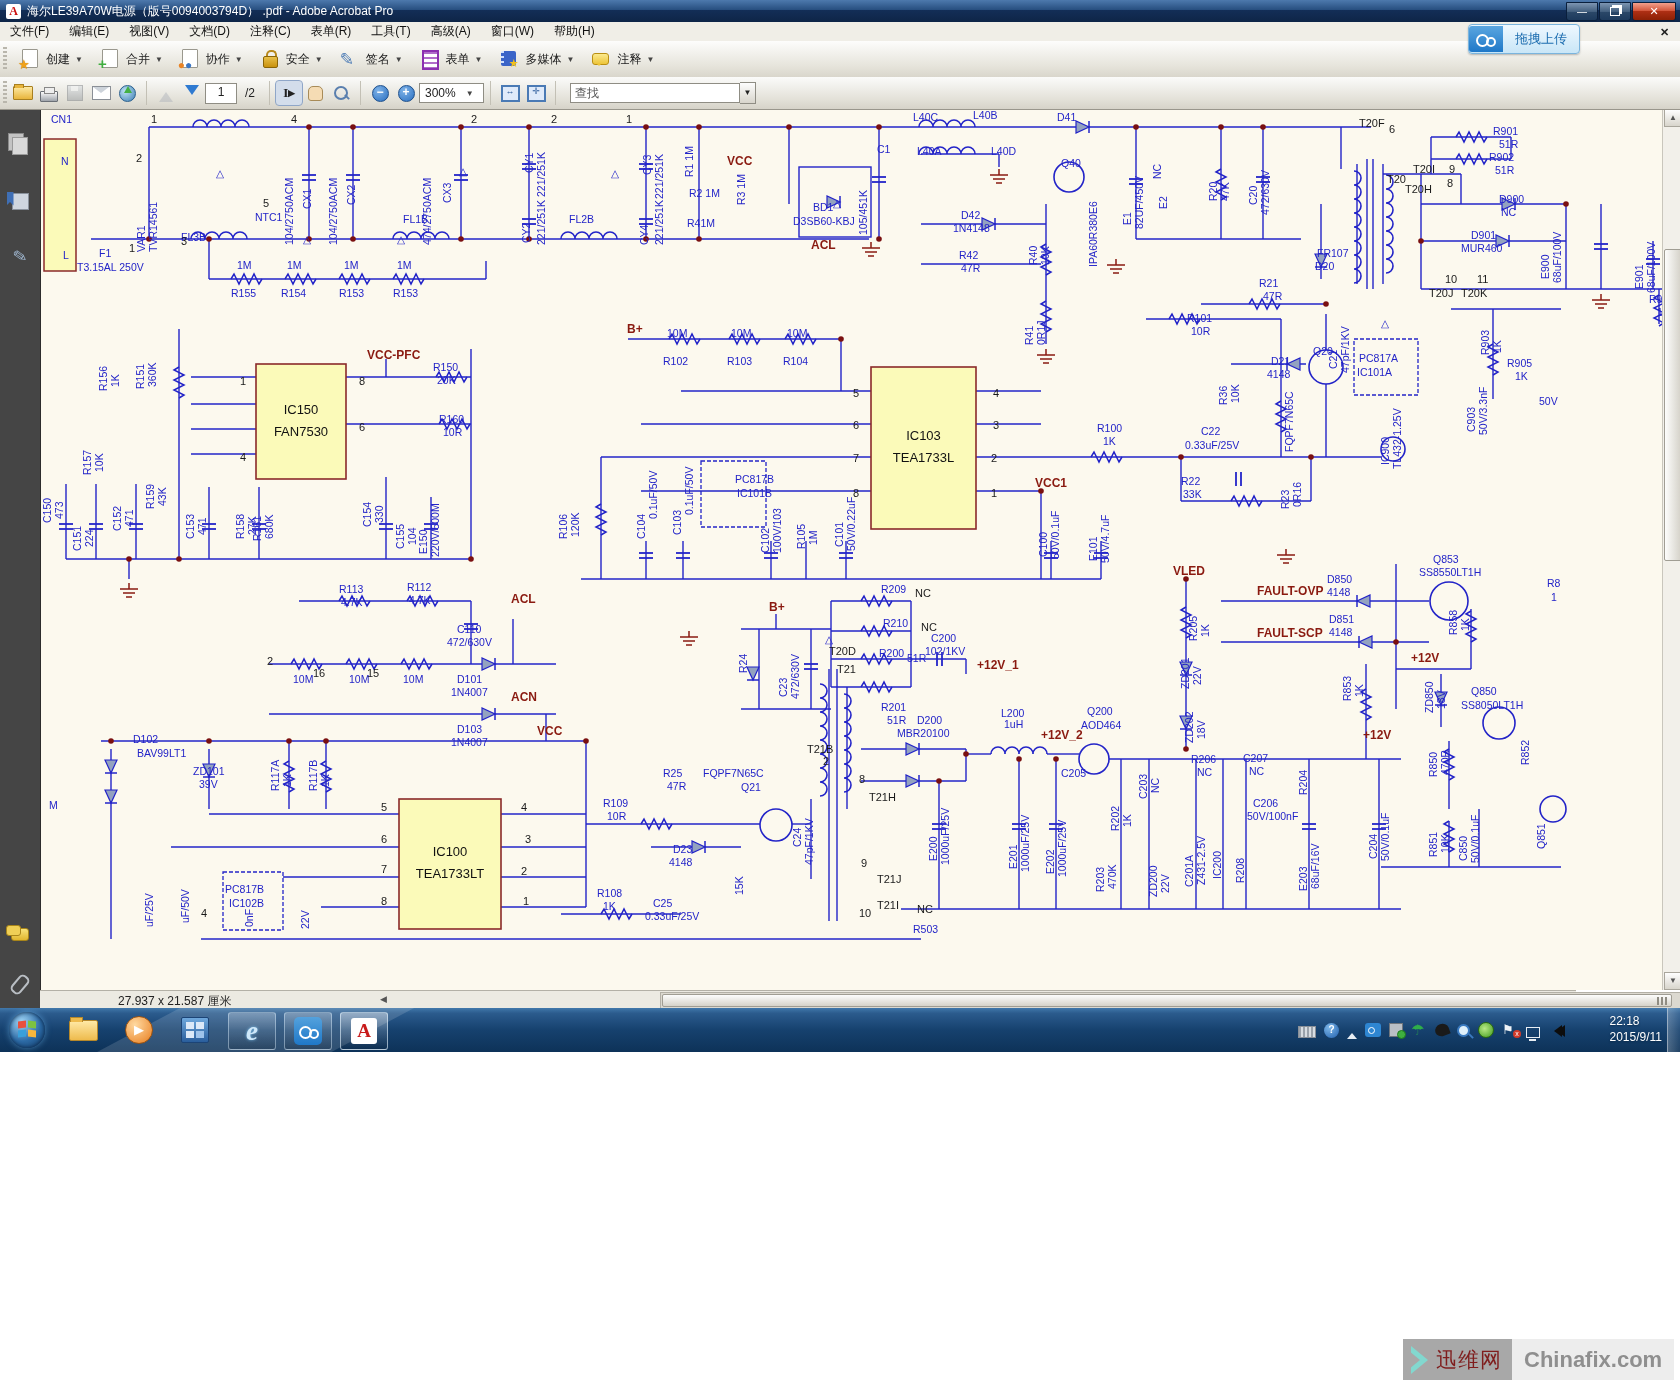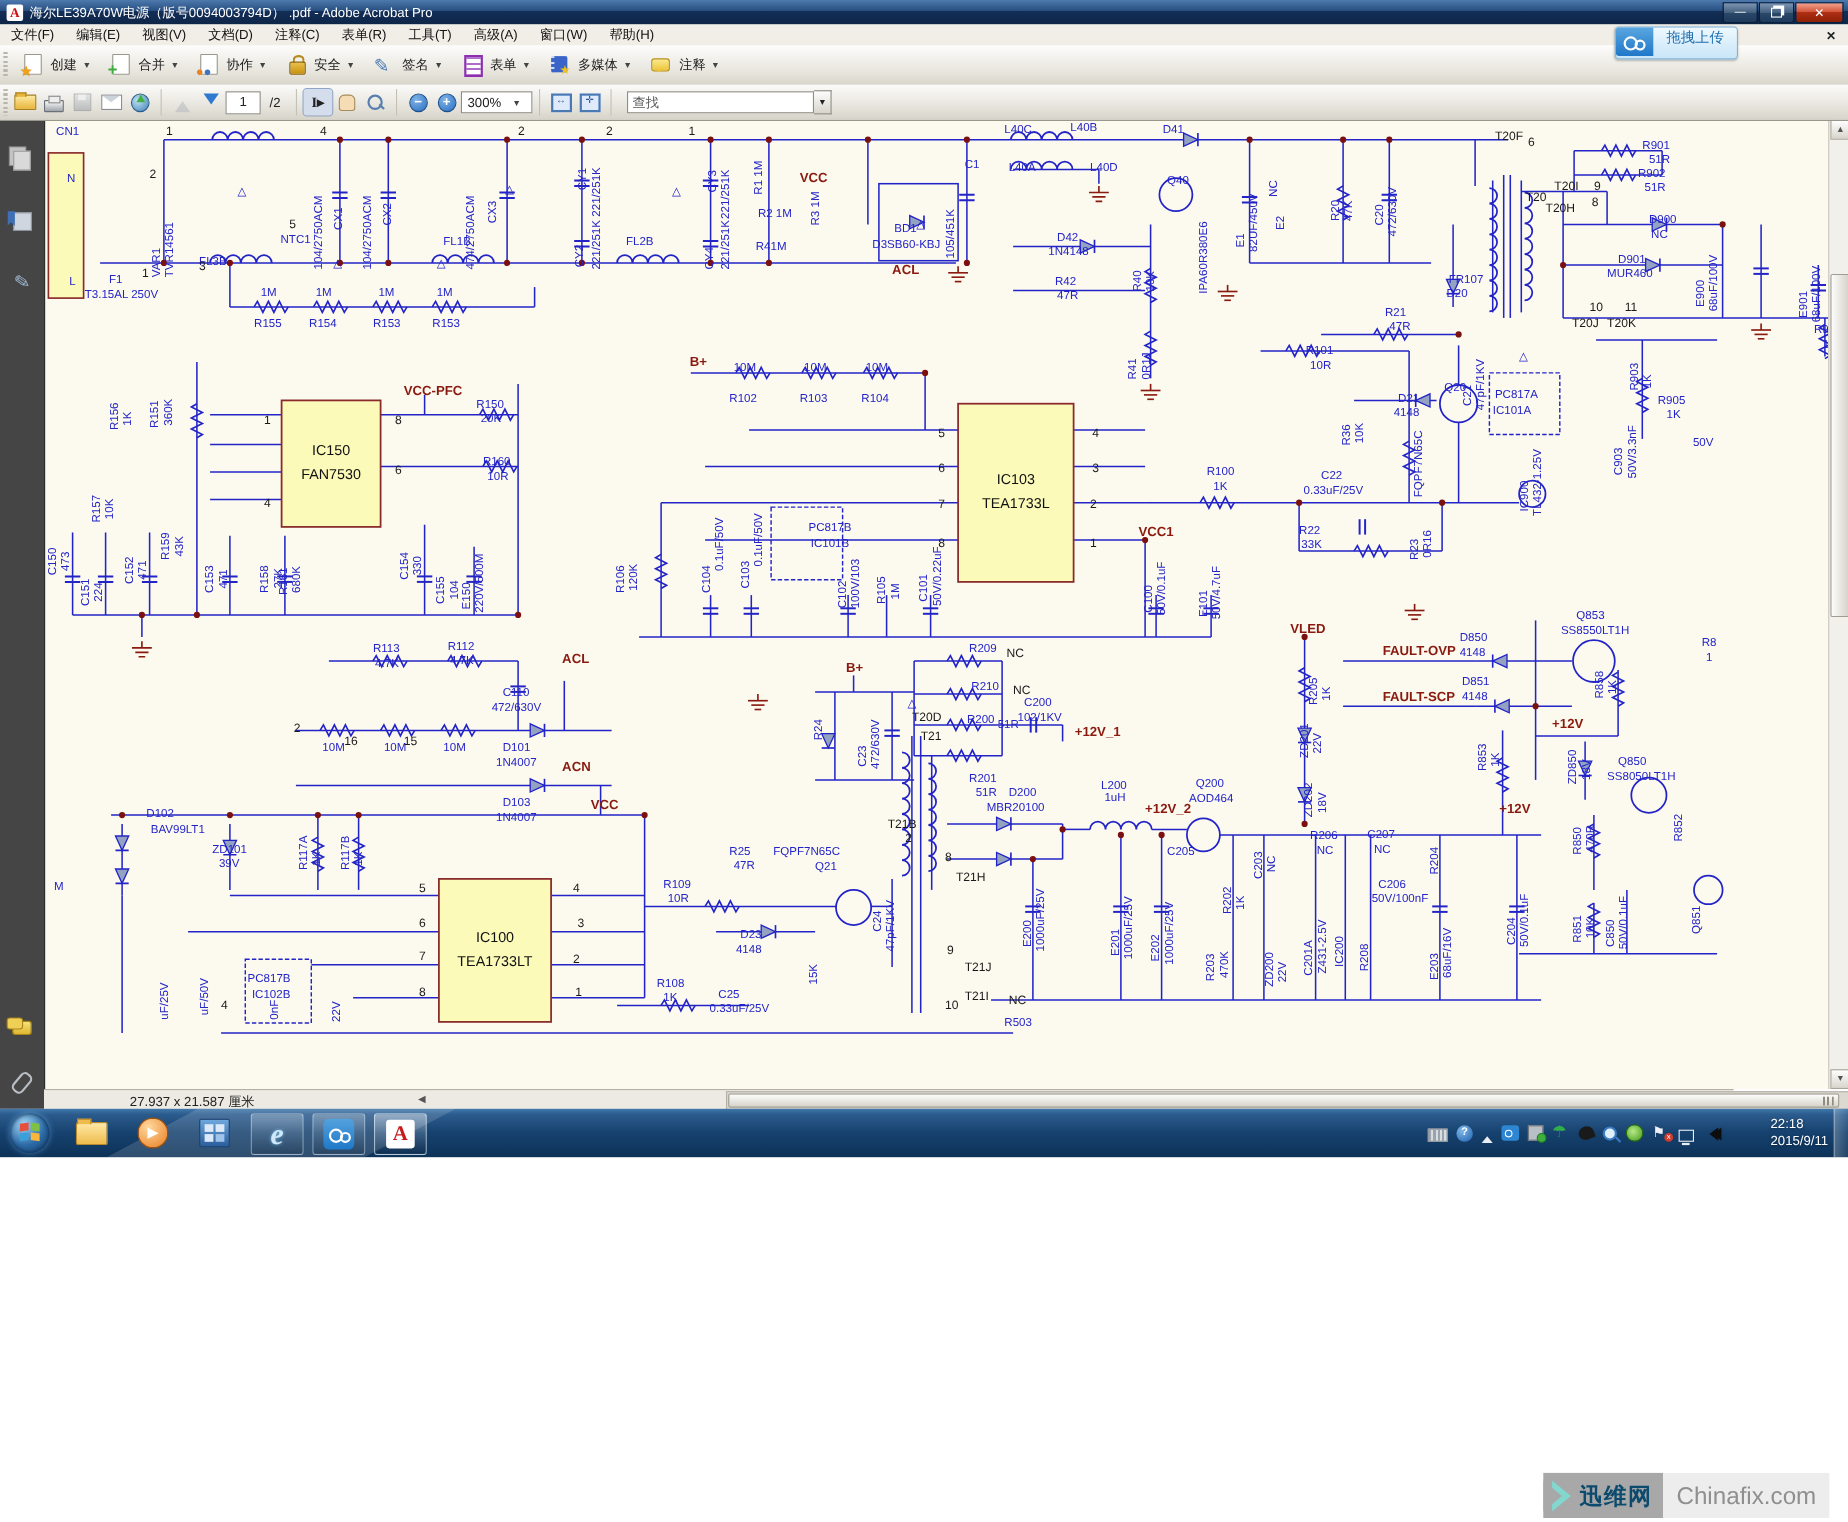--- a/index.html
+++ b/index.html
@@ -73,21 +73,21 @@
   .mag:after{content:"";position:absolute;left:8px;top:8px;width:6px;height:2px;background:#5a7fae;transform:rotate(45deg)}
   .zcir{width:15px;height:15px;border-radius:50%;color:#fff;font-weight:bold;font-size:12px;line-height:13px;text-align:center;
     background:radial-gradient(circle at 35% 30%,#7fb3e8,#2a6fc0);border:1px solid #1d4f8c}
   .zoombox{width:58px;height:18px;background:#fff;border:1px solid #8f8d84;font-size:12px;display:flex;align-items:center;padding-left:5px;gap:10px}
   .fitbox{width:15px;height:13px;border:2px solid #4a7ab5;background:#dfeafa;color:#2a5a9a;font-size:9px;line-height:9px;text-align:center}
   .findwrap{display:flex;align-items:center;margin-left:8px}
   .findbox{width:160px;height:18px;border:1px solid #8f8d84;background:#fff;font-size:12px;padding:0 4px;color:#333;font-family:"Liberation Sans",sans-serif}
   .findbox::placeholder{color:#555}
   .finddrop{width:15px;height:20px;border:1px solid #8f8d84;border-left:none;background:linear-gradient(#fdfdfd,#d8d5cc);font-size:8px;text-align:center;line-height:20px}
   
-  .upload{position:absolute;left:1468px;top:24px;height:28px;display:flex;align-items:flex-start;z-index:60;
+  .upload{position:absolute;left:1468px;top:24px;height:28px;display:flex;align-items:center;z-index:60;
     border:1px solid #7ab4dd;border-radius:4px;background:linear-gradient(#eef8ff,#c9e6f7);box-shadow:0 1px 2px rgba(0,0,0,.25)}
   .upl-ico{width:34px;height:26px;background:linear-gradient(#5aa6e0,#1f78c8);border-radius:3px 0 0 3px;position:relative}
   .upl-ico:before{content:"";position:absolute;left:7px;top:8px;width:9px;height:9px;border:2.5px solid #fff;border-radius:50%}
   .upl-ico:after{content:"";position:absolute;left:17px;top:11px;width:6px;height:6px;border:2.5px solid #fff;border-radius:50%}
   .upl-label{padding:0 12px;font-size:13px;color:#1e6eb0}
   .upl-close{position:absolute;left:1660px;top:26px;font-size:11px;color:#222;font-weight:bold;z-index:60}
   
   .sidebar{position:absolute;left:0;top:109px;width:40px;height:899px;background:#454545;border-right:1px solid #2c2c2c;z-index:30}
   .sbi{width:40px;height:34px;display:flex;align-items:center;justify-content:center;position:absolute}
   .sb-pages{left:0;top:20px}.sb-book{left:0;top:75px}.sb-sign{left:0;top:130px}
@@ -153,22 +153,22 @@
   .t-flag:after{content:"";position:absolute;right:-3px;bottom:-1px;width:8px;height:8px;border-radius:50%;background:#d23a2a;color:#fff;font-size:7px;line-height:8px;text-align:center;content:"x"}
   .t-net{border:1.5px solid #e8eef4;width:12px;height:9px;top:2px}
   .t-net:after{content:"";position:absolute;left:2px;bottom:-4px;width:7px;height:2px;background:#e8eef4}
   .t-vol{width:0;height:0;border:6px solid transparent;border-right:8px solid #0d0d0d;top:1px;filter:drop-shadow(3px 0 0 #0d0d0d)}
   .clock{position:absolute;right:18px;top:5px;color:#fff;font-size:12px;text-align:left;line-height:16px;text-shadow:0 1px 2px #0a2a4a}
   .showdesk{position:absolute;right:0;top:0;width:12px;height:44px;background:linear-gradient(90deg,rgba(255,255,255,.25),rgba(255,255,255,.08));border-left:1px solid rgba(255,255,255,.5)}
   
   .wm{position:absolute;left:1403px;top:1339px;height:41px;display:flex;z-index:5}
   .wm-left{background:#a8a8a8;display:flex;align-items:center;padding:0 10px 0 8px;gap:5px}
   .wm-right{background:#ededed;display:flex;align-items:center;padding:0 12px}
-  .wm-logo{color:#0c4a6e;font-weight:bold;font-size:21px;letter-spacing:1px}
-  .wm-site{color:#8f8f8f;font-weight:normal;font-size:22px;font-family:"Liberation Sans",sans-serif}
+  .wm-logo{color:#7f1d1d;font-weight:normal;font-size:21px;letter-spacing:1px}
+  .wm-site{color:#8f8f8f;font-weight:bold;font-size:22px;font-family:"Liberation Sans",sans-serif}
   .chev{position:relative;width:20px;height:28px}
   .chev i{position:absolute;width:0;height:0;border-top:14px solid transparent;border-bottom:14px solid transparent}
   .chev .t1{border-left:17px solid #82d8cf;left:0}
   .chev .t2{border-left:17px solid #a8a8a8;left:-8px}
   
   text{font-family:"Liberation Sans",sans-serif}
 </style>
 </head>
 <body>
 

